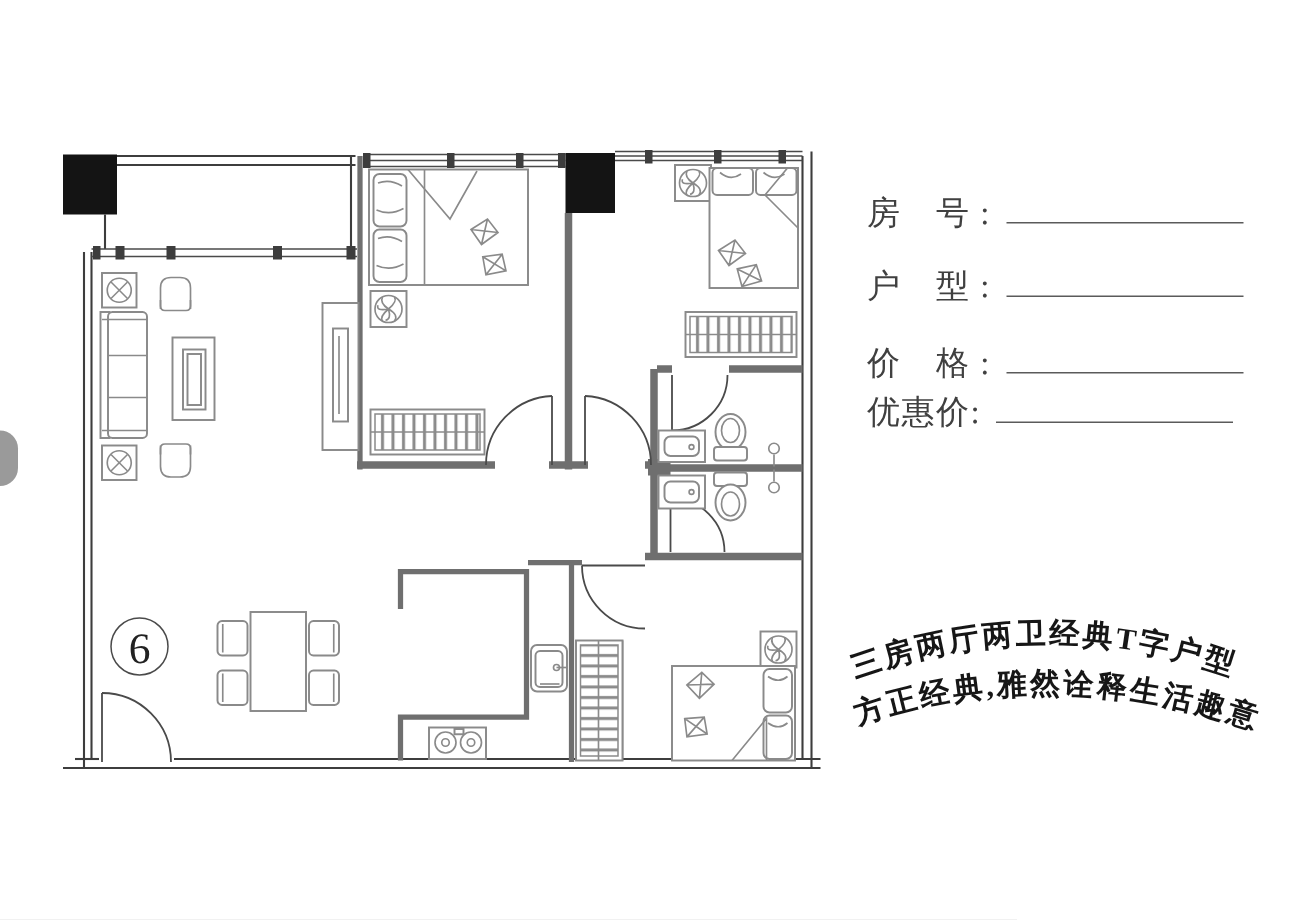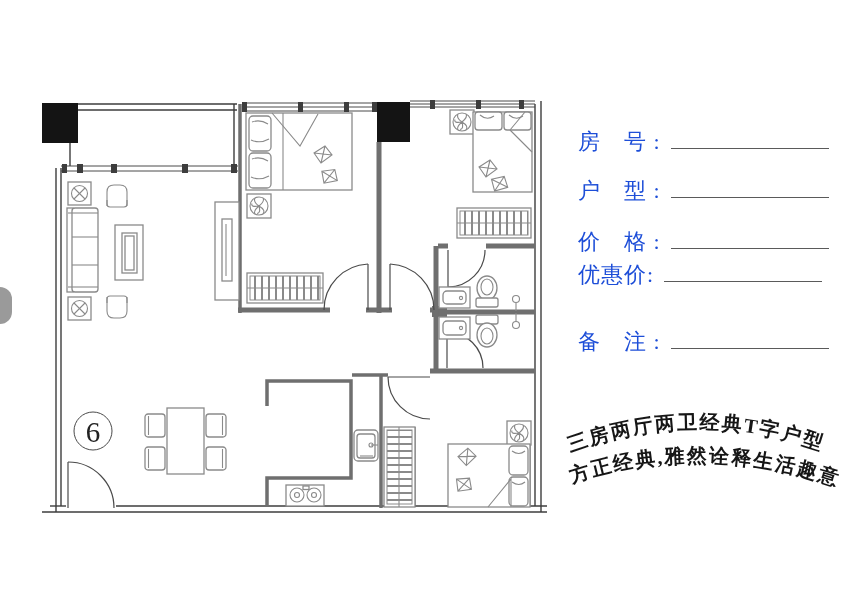--- a/index.html
+++ b/index.html
@@ -12,21 +12,21 @@
   .part{stroke:#6f6f6f;stroke-width:5;fill:none;}
   .part4{stroke:#6f6f6f;stroke-width:3.5;fill:none;}
   .furn{stroke:#8a8a8a;stroke-width:1.3;fill:#ffffff;}
   .furnl{stroke:#8a8a8a;stroke-width:1.1;fill:none;}
   .door{stroke:#4a4a4a;stroke-width:1.2;fill:none;}
   .col{fill:#141414;stroke:none;}
   .tick{fill:#3d3d3d;stroke:none;}
   .unit{font-family:"Liberation Serif",serif;font-size:29px;fill:#222;text-anchor:middle;}
   .tagline{font-family:"Liberation Serif",serif;font-size:20px;font-weight:bold;fill:#161616;letter-spacing:2px;}
   
-  .formrow{position:absolute;left:578px;white-space:nowrap;color:#1d4ed8;}
+  .formrow{position:absolute;left:578px;white-space:nowrap;color:#404040;}
   .formrow .lbl{font-size:22px;letter-spacing:1px;}
   .formrow .blank{display:inline-block;width:158px;border-bottom:1.6px solid #5a5a5a;
                   height:20px;margin-left:10px;vertical-align:baseline;}
   
   #pagecurl{position:absolute;left:0;top:287px;width:12px;height:37px;background:#9a9a9a;
             border-radius:0 19px 19px 0;}
 </style>
 </head>
 <body>
 
@@ -333,17 +333,14 @@
   </div>
   <div class="formrow" style="top:176px">
     <span class="lbl">户　型 :</span><span class="blank"></span>
   </div>
   <div class="formrow" style="top:227px">
     <span class="lbl">价　格 :</span><span class="blank"></span>
   </div>
   <div class="formrow" style="top:260px">
     <span class="lbl">优惠价:</span><span class="blank"></span>
   </div>
-  <div class="formrow" style="top:327px">
-    <span class="lbl">备　注 :</span><span class="blank"></span>
-  </div>
 
 </div>
 
 </body></html>

